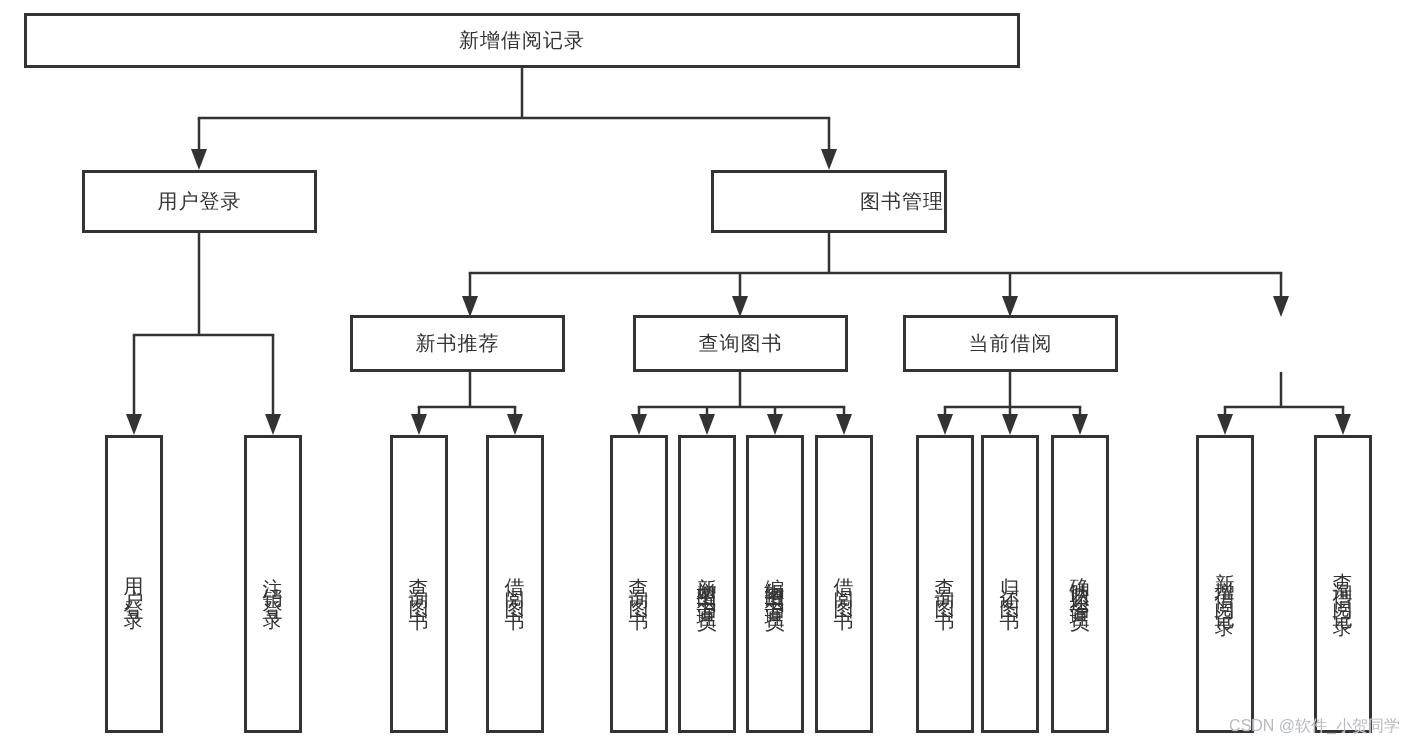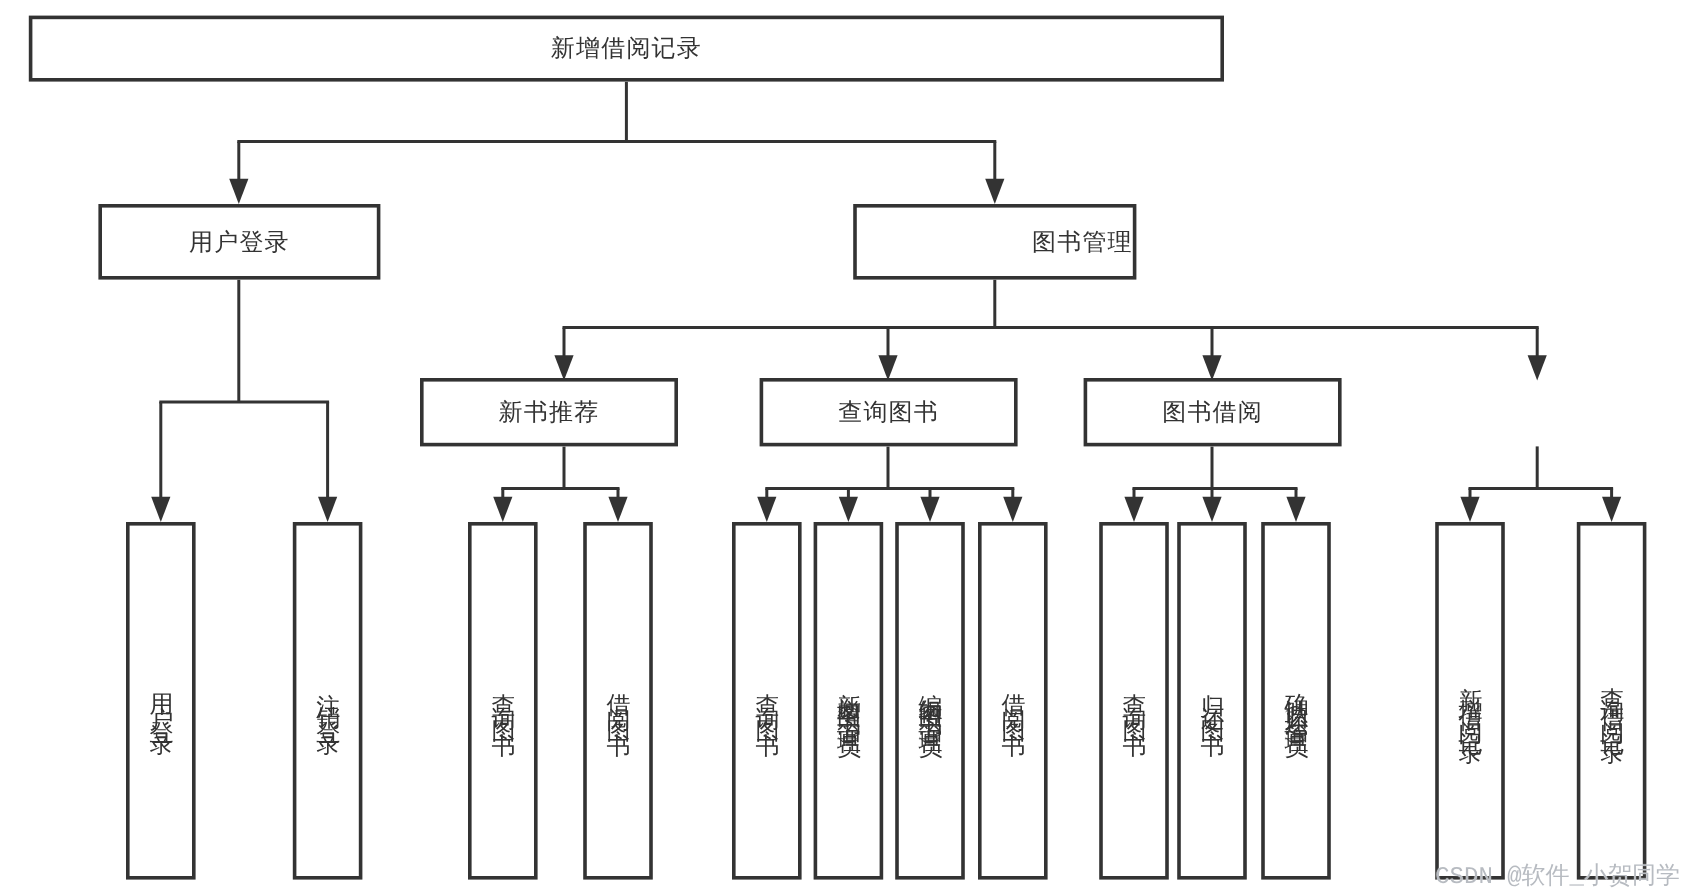--- a/index.html
+++ b/index.html
@@ -49,25 +49,24 @@
     white-space: nowrap;
   }
   .ls-s span { letter-spacing: 11px; }
   .ls-m span { letter-spacing: 9px; }
   .ls-l span { letter-spacing: 5px; }
   .watermark {
     position: absolute;
     top: 716px;
     right: 5px;
     z-index: 3;
-    font-size: 20px;
+    font-size: 16px;
     color: #b7bbc1;
     text-shadow: 0 0 1px #ffffff;
     white-space: nowrap;
-    font-family: Liberation Mono, monospace;
   }
 </style>
 </head>
 <body>
 
 <div class="canvas">
 
   <svg class="connectors" width="1405" height="747" viewBox="0 0 1405 747" fill="none" stroke="#333333" stroke-width="2.5">
 
     <line x1="522" y1="68" x2="522" y2="118"></line>
@@ -141,21 +140,21 @@
     <span>图书管理</span>
   </div>
 
   <div class="node hbox" style="left:350px; top:315px; width:215px; height:57px;">
     <span>新书推荐</span>
   </div>
   <div class="node hbox" style="left:633px; top:315px; width:215px; height:57px;">
     <span>查询图书</span>
   </div>
   <div class="node hbox" style="left:903px; top:315px; width:215px; height:57px;">
-    <span>图书借阅</span>
+    <span>当前借阅</span>
   </div>
 
   <div class="node vbox ls-s" style="left:105px;">
     <span>用户登录</span>
   </div>
   <div class="node vbox ls-s" style="left:244px;">
     <span>注销登录</span>
   </div>
 
   <div class="node vbox ls-s" style="left:390px;">

